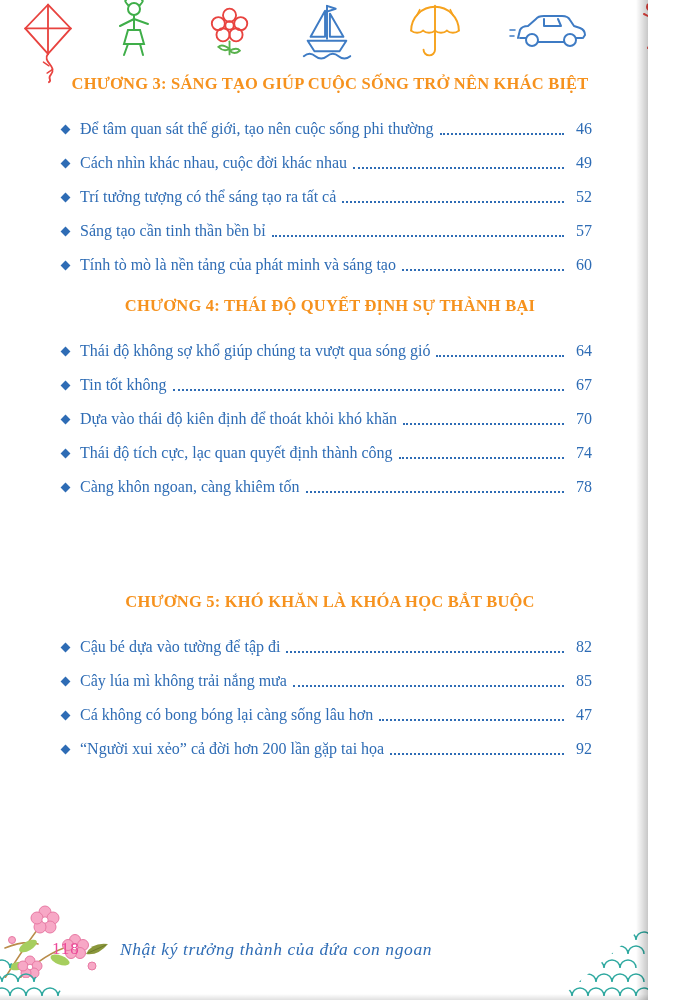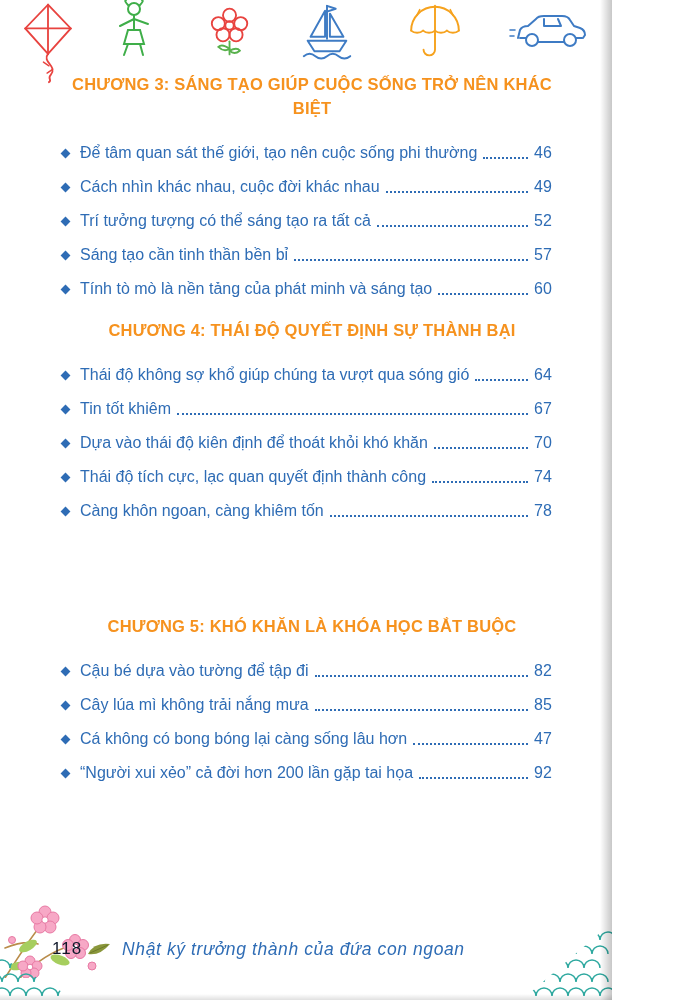--- a/index.html
+++ b/index.html
@@ -1,41 +1,42 @@
 <!DOCTYPE html>
 <html><head>
 <meta charset="utf-8">
 <style>
   html,body{margin:0;padding:0;background:#ffffff;}
   .page{
     position:relative;width:612px;height:1000px;background:#ffffff;overflow:hidden;
-    font-family:Liberation Sans, sans-serif;
+    font-family:Liberation Serif, serif;
+    padding-left:36px;
   }
   .edge-shadow{position:absolute;top:0;right:0;width:12px;height:100%;
     background:linear-gradient(to right, rgba(0,0,0,0), rgba(0,0,0,0.22));pointer-events:none;}
   .bottom-shadow{position:absolute;left:0;bottom:0;width:100%;height:6px;
     background:linear-gradient(to bottom, rgba(0,0,0,0), rgba(0,0,0,0.12));pointer-events:none;}
 
   .icon{position:absolute;}
 
   .toc{position:absolute;left:62px;right:50px;top:72px;}
   .chapter-title{
     color:#F6921E;font-weight:bold;font-size:16.5px;text-align:center;
     letter-spacing:0.2px;margin:0 0 16px 0;line-height:24px;
   }
   .chapter-title.gap-md{margin-top:12px;}
   .chapter-title.gap-lg{margin-top:86px;}
   .toc-row{display:flex;align-items:center;height:34px;}
   .bullet{flex:none;width:7px;height:7px;background:#2E6CB5;transform:rotate(45deg);margin-right:11px;}
   .toc-label{color:#2E6CB5;font-size:16px;white-space:nowrap;}
   .leader{flex:1;min-width:8px;height:0;border-bottom:2.5px dotted #2E6CB5;margin:0 6px;align-self:center;position:relative;top:5px;}
-  .toc-page{flex:none;color:#2E6CB5;font-size:16px;width:28px;text-align:left;}
+  .toc-page{flex:none;color:#2E6CB5;font-size:16px;width:28px;text-align:center;}
 
   .footer{position:absolute;left:52px;bottom:40px;display:flex;align-items:center;}
-  .footer-pagenum{color:#0f172a;font-size:17px;letter-spacing:1px;}
+  .footer-pagenum{color:#ec4899;font-size:17px;letter-spacing:1px;}
   .footer-leaf{margin:0 10px 0 4px;position:relative;top:2px;}
   .footer-title{color:#2E6CB5;font-size:17.5px;font-style:italic;letter-spacing:0.6px;}
 
   .corner-scallops-right{position:absolute;right:0;bottom:0;
     clip-path:polygon(18% 100%, 100% 10%, 100% 100%);}
   .corner-scallops-left{position:absolute;left:0;bottom:0;
     clip-path:polygon(0 28%, 0 100%, 85% 100%);}
   .flowers{position:absolute;left:0;bottom:18px;}
 </style>
 </head>
@@ -164,21 +165,21 @@
     <div class="chapter-title gap-md">CHƯƠNG 4: THÁI ĐỘ QUYẾT ĐỊNH SỰ THÀNH BẠI</div>
 
     <div class="toc-row">
       <span class="bullet"></span>
       <span class="toc-label">Thái độ không sợ khổ giúp chúng ta vượt qua sóng gió</span>
       <span class="leader"></span>
       <span class="toc-page">64</span>
     </div>
     <div class="toc-row">
       <span class="bullet"></span>
-      <span class="toc-label">Tin tốt khiêm</span>
+      <span class="toc-label">Tin tốt không</span>
       <span class="leader"></span>
       <span class="toc-page">67</span>
     </div>
     <div class="toc-row">
       <span class="bullet"></span>
       <span class="toc-label">Dựa vào thái độ kiên định để thoát khỏi khó khăn</span>
       <span class="leader"></span>
       <span class="toc-page">70</span>
     </div>
     <div class="toc-row">

